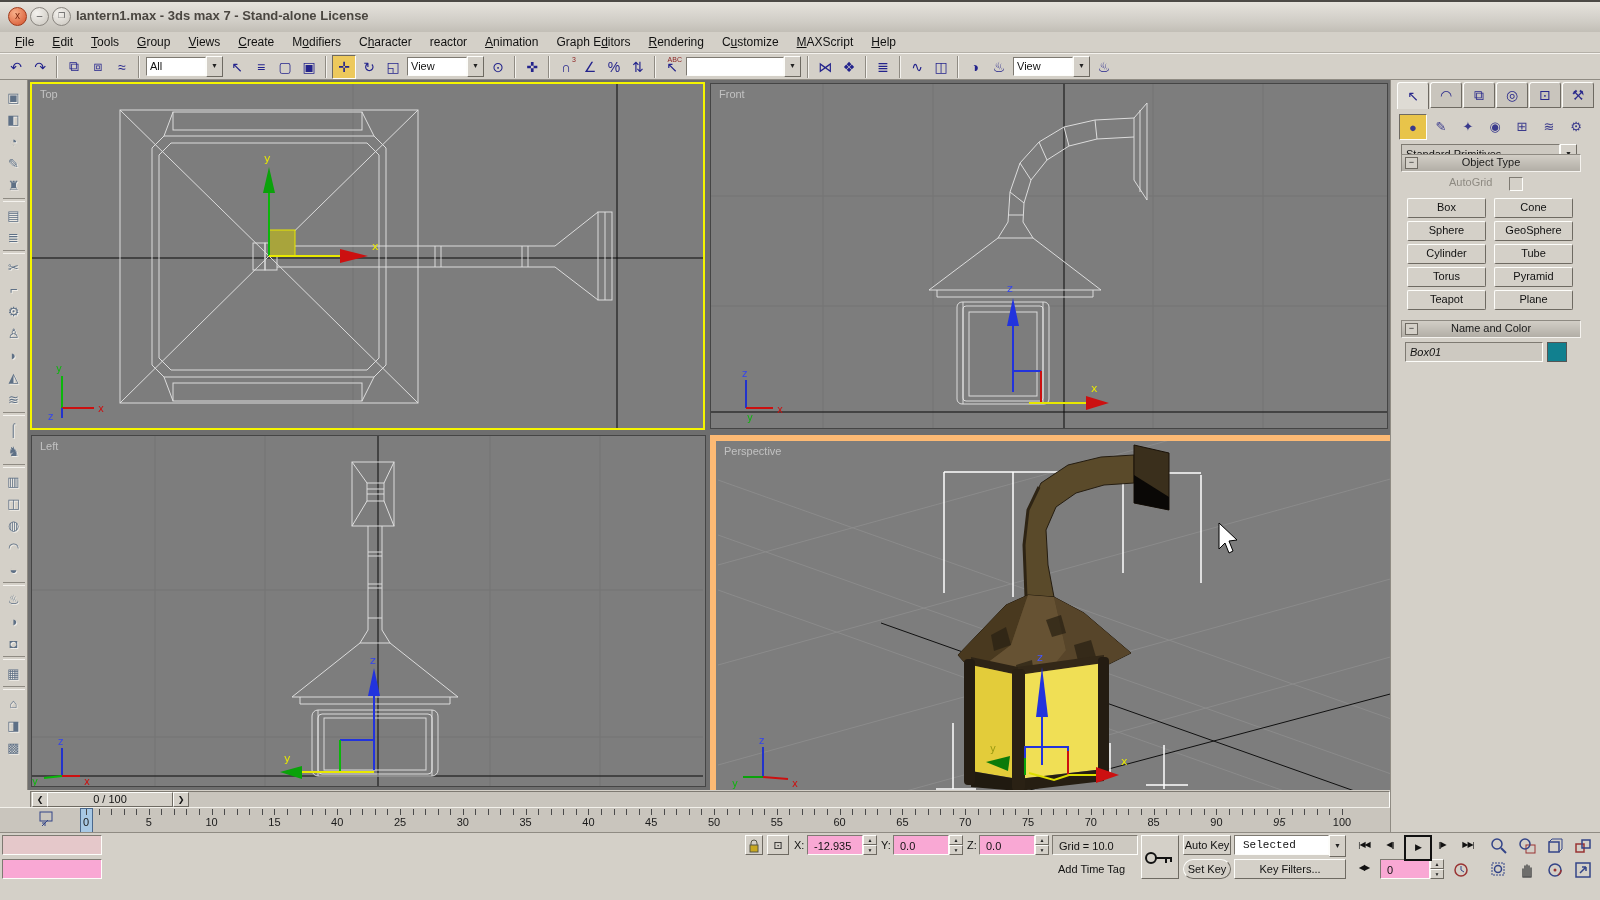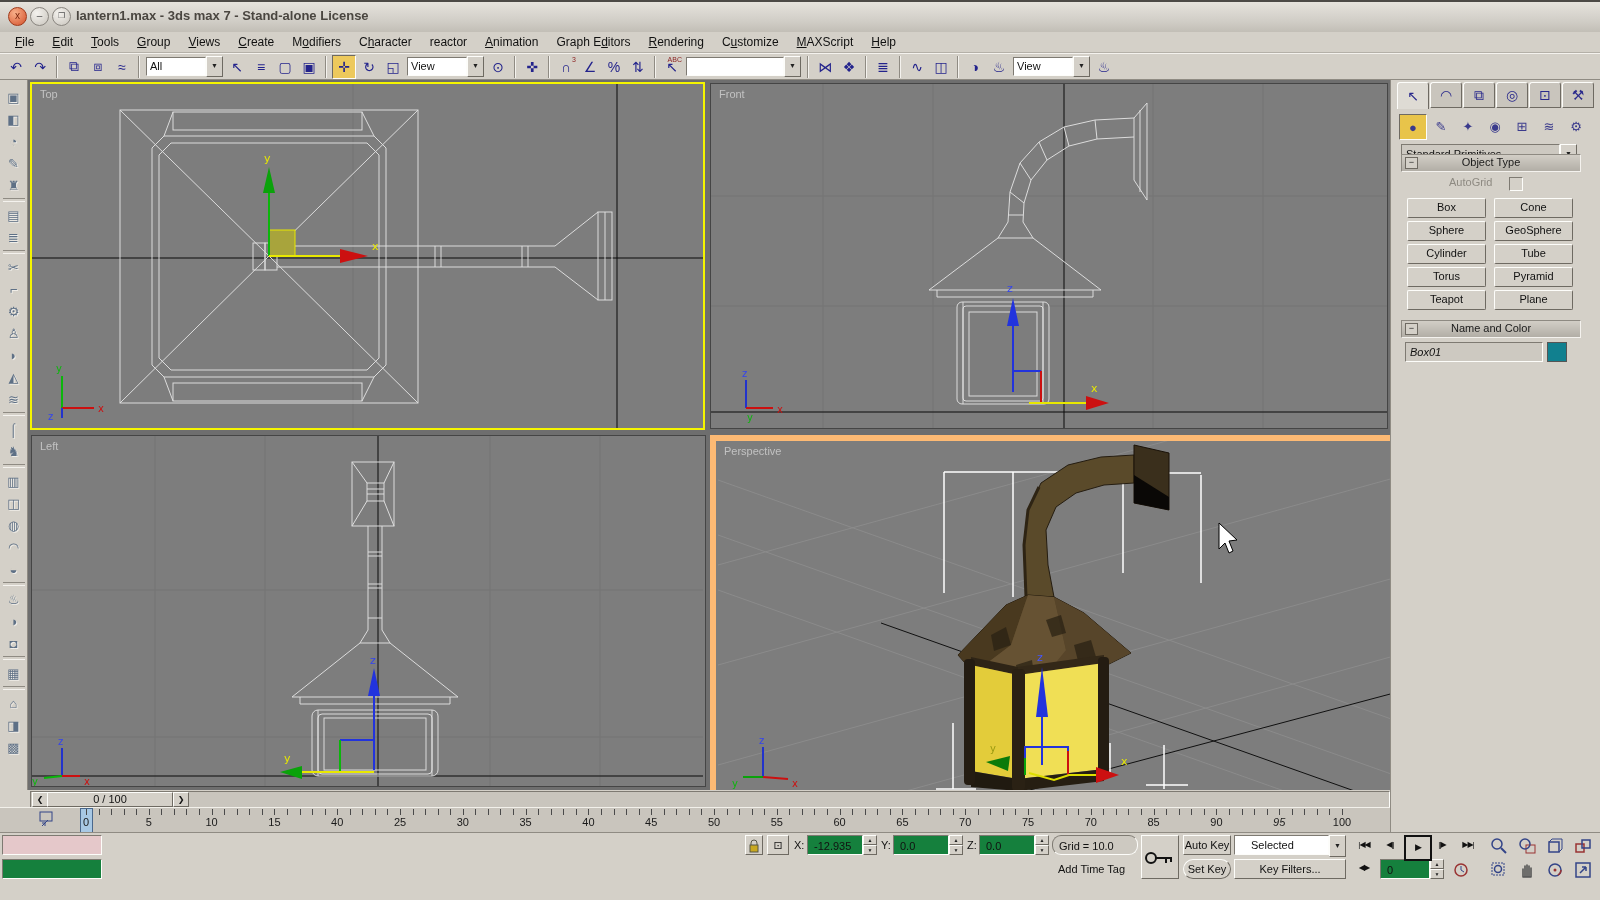--- a/index.html
+++ b/index.html
@@ -3,21 +3,21 @@
 <meta charset="utf-8">
 <style>
   html,body{margin:0;padding:0;background:#555;}
   #app{position:relative;width:1600px;height:900px;background:#d4d0c8;overflow:hidden;
        font-family:"Liberation Sans","DejaVu Sans",sans-serif;font-size:11px;color:#111;
        -webkit-font-smoothing:none;}
   .abs{position:absolute;}
   
   .raised{border:1px solid;border-color:#fdfdfa #6e6a62 #6e6a62 #fdfdfa;background:#d4d0c8;}
   .sunken{border:1px solid;border-color:#7e7a72 #fdfdfa #fdfdfa #7e7a72;background:#cdc9c1;}
-  .sunken-w{border:1px solid;border-color:#7e7a72 #fdfdfa #fdfdfa #7e7a72;background:#15803d;}
+  .sunken-w{border:1px solid;border-color:#7e7a72 #fdfdfa #fdfdfa #7e7a72;background:#f9a8d4;}
   
   #titlebar{left:0;top:0;width:1600px;height:32px;
     background:linear-gradient(#e8e5df,#cfccc5 70%,#c2beb6);border-bottom:1px solid #8f8b83;}
   #titlebar .topedge{position:absolute;left:0;top:0;width:100%;height:2px;background:#4c4a46;}
   .winbtn{position:absolute;top:7px;width:17px;height:17px;border-radius:50%;
     border:1px solid #8a8680;text-align:center;line-height:15px;font-size:10px;color:#555;
     background:radial-gradient(circle at 35% 30%,#f4f2ee,#c9c5bd);}
   #btn-close{left:8px;background:radial-gradient(circle at 35% 30%,#f8b08a,#d4502a);border-color:#a03818;color:#7a2810;}
   #btn-min{left:30px;}
   #btn-max{left:52px;font-size:8px;}
@@ -710,33 +710,33 @@
     <div class="spin" style="left:949px;top:2px;">
         <div>▲</div>
         <div>▼</div>
       </div>
     <span class="sb-label" style="left:967px;top:2px;">Z:</span>
     <div class="sb-field sunken-w" style="left:979px;top:2px;width:56px;">0.0</div>
     <div class="spin" style="left:1035px;top:2px;">
         <div>▲</div>
         <div>▼</div>
       </div>
-    <div class="sb-field sunken" style="left:1052px;top:2px;width:86px;border-radius:9px;">Grid = 10.0</div>
+    <div class="sb-field sunken" style="left:1052px;top:2px;width:86px;">Grid = 10.0</div>
 
     <div class="sb-btn raised" style="left:1141px;top:2px;width:38px;height:44px;">
       <svg width="32" height="20" style="margin-top:12px;">
           <circle cx="7" cy="10" r="5" fill="none" stroke="#111" stroke-width="2"></circle>
           <line x1="12" y1="10" x2="28" y2="10" stroke="#111" stroke-width="2"></line>
           <line x1="22" y1="10" x2="22" y2="15" stroke="#111" stroke-width="2"></line>
           <line x1="27" y1="10" x2="27" y2="14" stroke="#111" stroke-width="2"></line>
         </svg>
     </div>
     <div class="sb-btn raised" style="left:1183px;top:2px;width:48px;">Auto Key</div>
     <div style="position:absolute;left:1234px;top:2px;width:112px;height:20px;display:flex;">
-      <span style="flex:1;background:#fff;border:1px solid;border-color:#7e7a72 #fdfdfa #fdfdfa #7e7a72;line-height:18px;padding-left:16px;">Selected</span>
+      <span style="flex:1;background:#fff;border:1px solid;border-color:#7e7a72 #fdfdfa #fdfdfa #7e7a72;line-height:18px;padding-left:8px;font-family:Liberation Mono, monospace;">Selected</span>
       <span class="dd-arrow" style="height:20px;line-height:19px;">▼</span>
     </div>
     <div id="playback"></div>
 
     <div class="navicon" style="left:1486px;top:2px;">
       <svg width="18" height="18">
           <circle cx="7" cy="7" r="5" fill="none" stroke="#334488" stroke-width="1.5"></circle>
           <line x1="11" y1="11" x2="16" y2="16" stroke="#334488" stroke-width="2"></line>
         </svg>
     </div>

